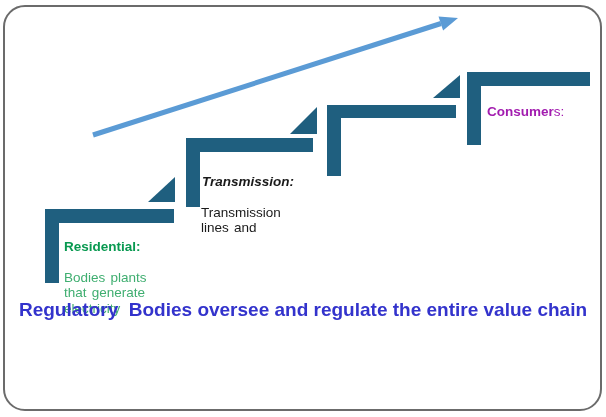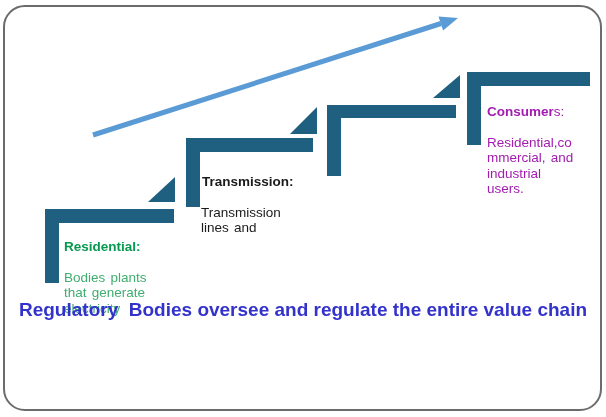--- a/index.html
+++ b/index.html
@@ -33,21 +33,21 @@
   .tri-2{left:290px;top:107px;width:27px;height:27px;}
   .tri-3{left:433px;top:75px;width:27px;height:23px;}
   .step-text{
     position:absolute;font-size:13.5px;line-height:15.5px;
     white-space:pre-line;word-spacing:1.5px;
   }
   .step-text .hdr{font-weight:bold;}
   .txt-gen{left:64px;top:223px;width:116px;color:#3fae70;}
   .txt-gen .hdr{color:#089950;}
   .txt-tra{left:181px;top:158px;width:122px;color:#1a1a1a;}
-  .txt-tra .hdr{padding-left:21px;}
+  .txt-tra .hdr{padding-left:21px;font-style:italic;}
   .txt-tra .bod-upper{padding-left:20px;}
   .txt-dis{left:348px;top:120px;width:114px;color:#3fae70;}
   .txt-dis .hdr{color:#089950;}
   .txt-con{left:487px;top:88px;width:108px;color:#a21caf;}
   .txt-con .hdr{white-space:normal;}
   .txt-con .hdr .hdr-rest{font-weight:normal;}
   .caption{
     position:absolute;left:0;top:299px;width:606px;text-align:center;
     font-size:19px;font-weight:bold;color:#3333cc;white-space:pre;
   }
@@ -87,21 +87,17 @@
 
   <div class="bar dis-h"></div>
   <div class="bar dis-v"></div>
 
   <div class="tri tri-3"></div>
 
   <div class="bar con-h"></div>
   <div class="bar con-v"></div>
   <div class="step-text txt-con">
     <div class="hdr"><span>Consumer</span><span class="hdr-rest">s:</span></div>
-    <div class="bod">Residential,co
-mmercial, and
-industrial
-users.</div>
   </div>
 
   <div class="caption">Regulatory  Bodies oversee and regulate the entire value chain</div>
 
 </div>
 
 </body></html>

